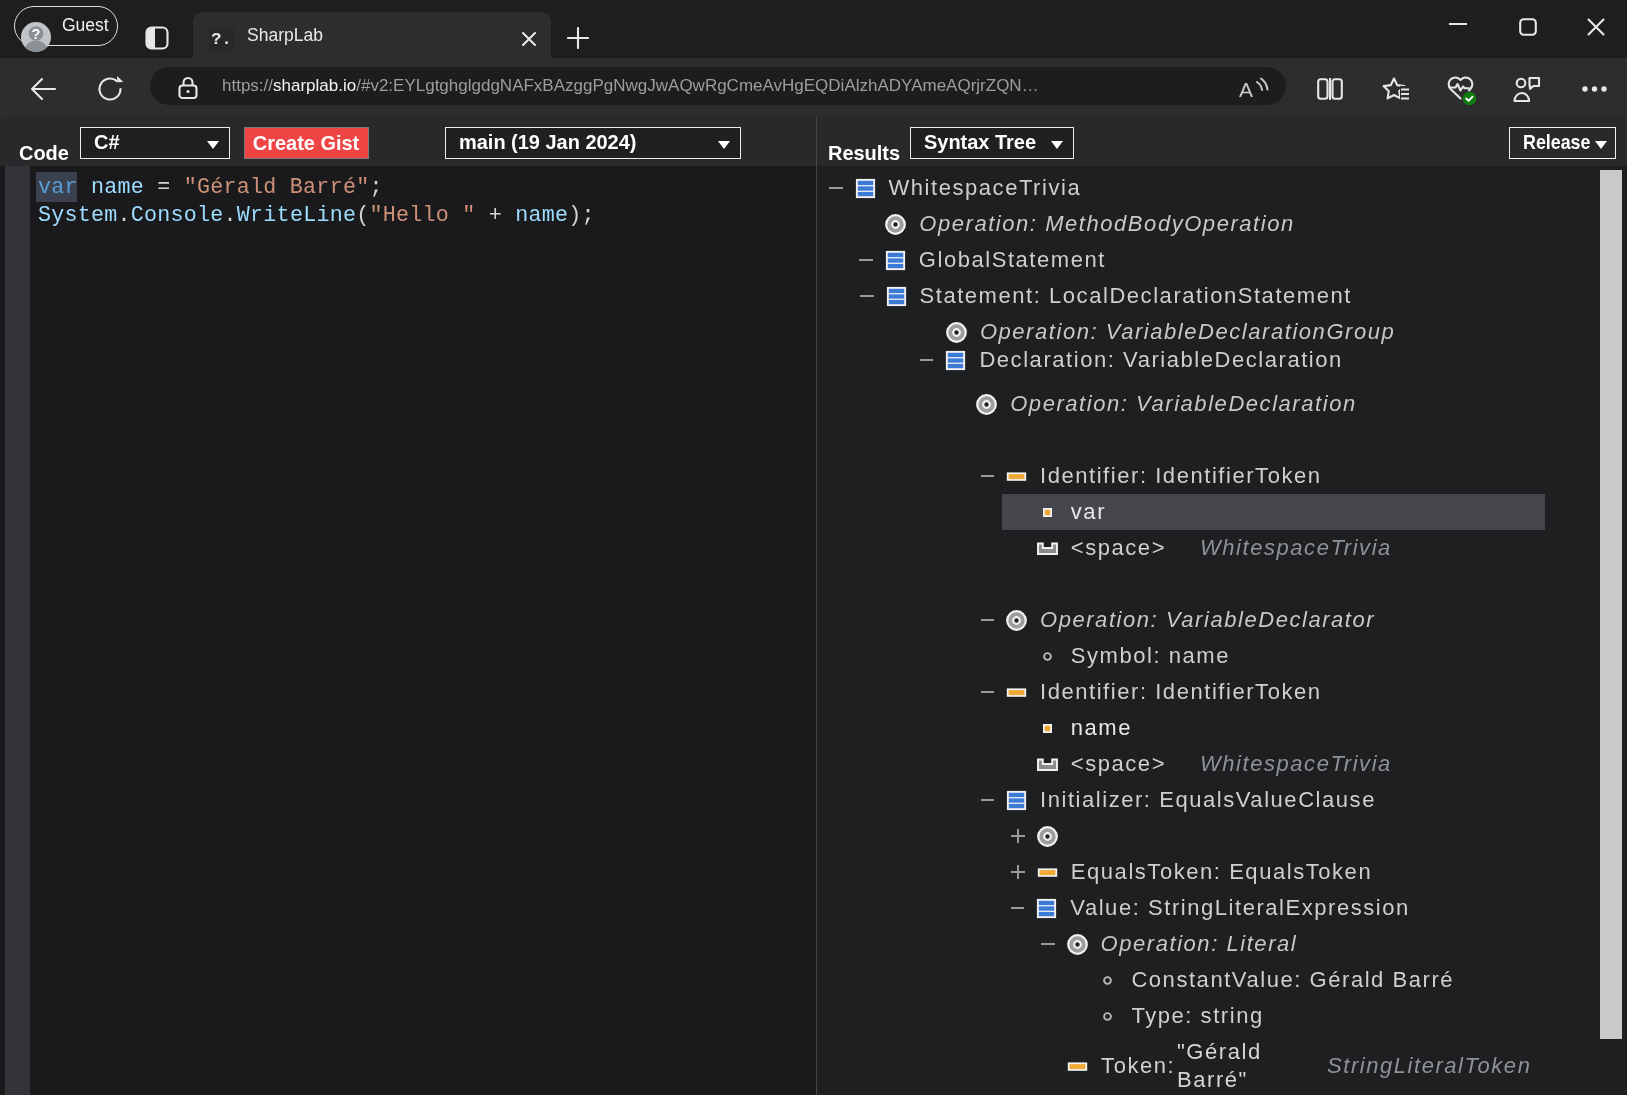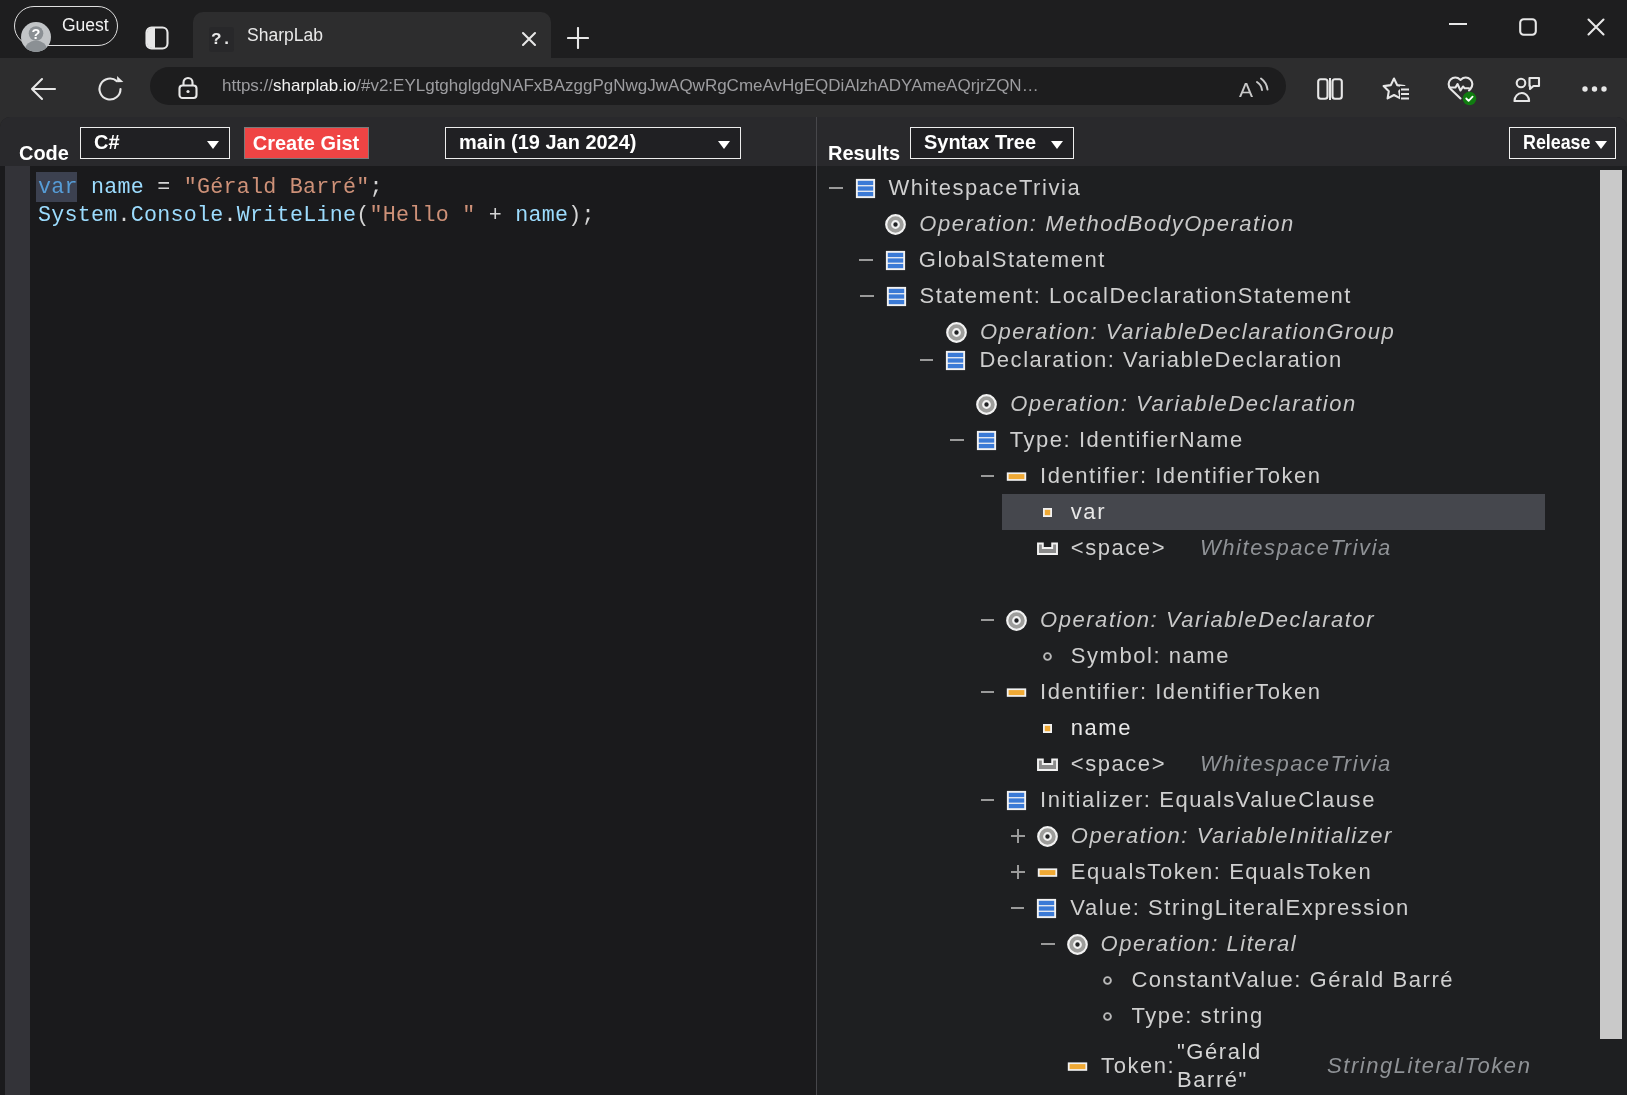--- a/index.html
+++ b/index.html
@@ -249,32 +249,20 @@
 <div class="trow" style="left:950.2px;top:220px">
         <div class="mph"></div>
         <div class="icon">
           <svg width="21" height="21" viewBox="0 0 21 21">
             <circle cx="10.5" cy="10.5" r="9.3" fill="#9d9d9b" stroke="#f2f2f2" stroke-width="2.2"></circle>
             <circle cx="10.5" cy="10.5" r="3.3" fill="#1f2022" stroke="#f2f2f2" stroke-width="2.2"></circle>
           </svg>
         </div>
         <div class="tlabel italic">Operation: VariableDeclaration</div>
       </div>
-<div class="trow" style="left:950.2px;top:256px">
-        <div class="minus"></div>
-        <div class="icon">
-          <svg width="21" height="21" viewBox="0 0 21 21">
-            <rect x="0.9" y="0.9" width="19.2" height="19.2" fill="#f2f2f2"></rect>
-            <rect x="2.8" y="2.8" width="15.4" height="4.3" fill="#3b7ad6"></rect>
-            <rect x="2.8" y="8.35" width="15.4" height="4.3" fill="#3b7ad6"></rect>
-            <rect x="2.8" y="13.9" width="15.4" height="4.3" fill="#3b7ad6"></rect>
-          </svg>
-        </div>
-        <div class="tlabel">Type: IdentifierName</div>
-      </div>
 <div class="trow" style="left:980.5px;top:292px">
         <div class="minus"></div>
         <div class="icon">
           <svg width="21" height="21" viewBox="0 0 21 21">
             <rect x="0.8" y="6.4" width="19.4" height="8.4" fill="#f2f2f2"></rect>
             <rect x="2.6" y="8.1" width="15.8" height="5" fill="#efa935"></rect>
           </svg>
         </div>
         <div class="tlabel">Identifier: IdentifierToken</div>
       </div>
@@ -358,21 +346,20 @@
         <div class="tlabel">Initializer: EqualsValueClause</div>
       </div>
 <div class="trow" style="left:1010.8px;top:652px">
         <div class="plus"></div>
         <div class="icon">
           <svg width="21" height="21" viewBox="0 0 21 21">
             <circle cx="10.5" cy="10.5" r="9.3" fill="#9d9d9b" stroke="#f2f2f2" stroke-width="2.2"></circle>
             <circle cx="10.5" cy="10.5" r="3.3" fill="#1f2022" stroke="#f2f2f2" stroke-width="2.2"></circle>
           </svg>
         </div>
-        <div class="tlabel italic">Operation: VariableInitializer</div>
       </div>
 <div class="trow" style="left:1010.8px;top:688px">
         <div class="plus"></div>
         <div class="icon">
           <svg width="21" height="21" viewBox="0 0 21 21">
             <rect x="0.8" y="6.4" width="19.4" height="8.4" fill="#f2f2f2"></rect>
             <rect x="2.6" y="8.1" width="15.8" height="5" fill="#efa935"></rect>
           </svg>
         </div>
         <div class="tlabel">EqualsToken: EqualsToken</div>

